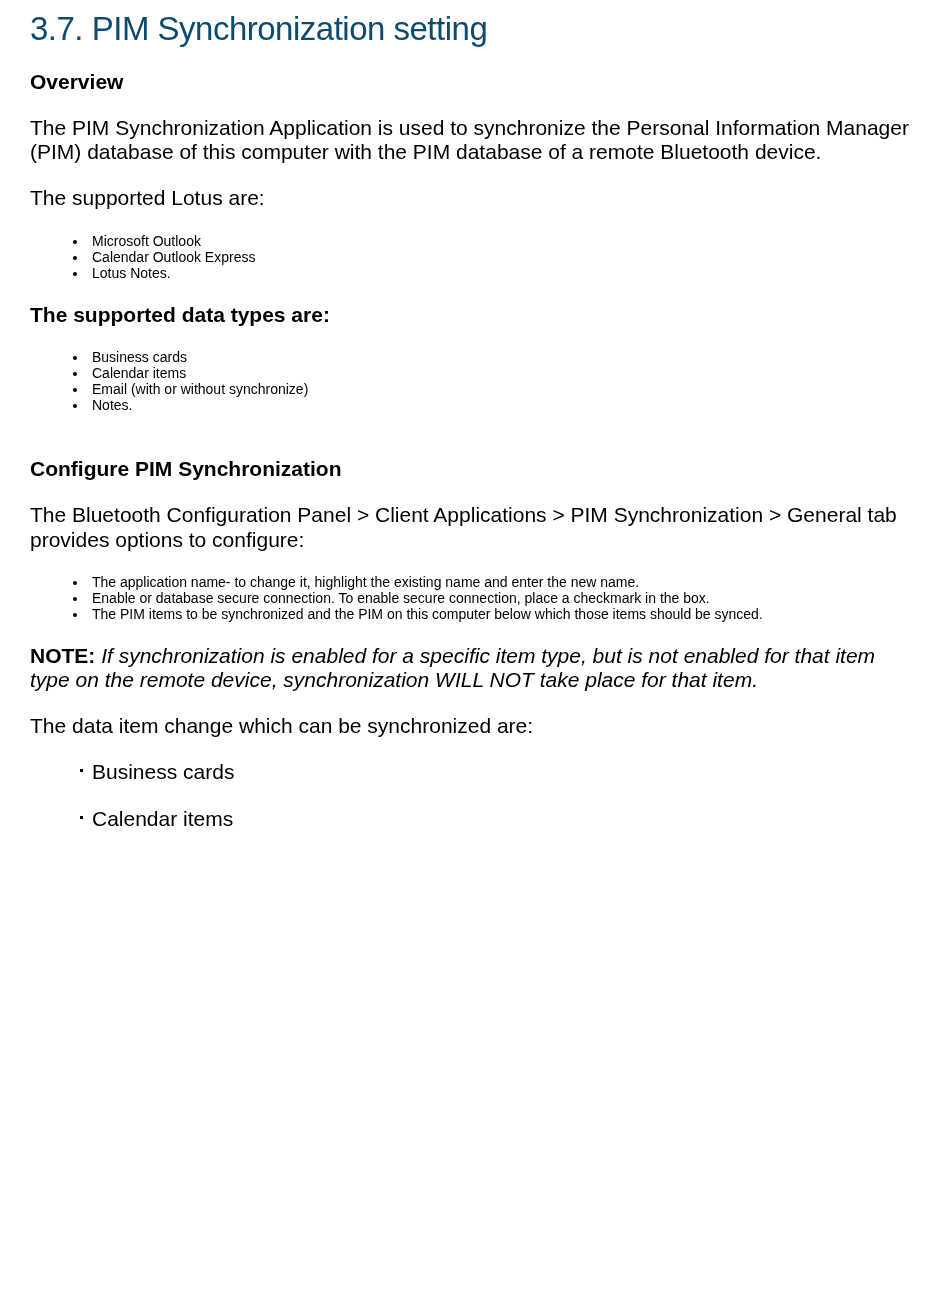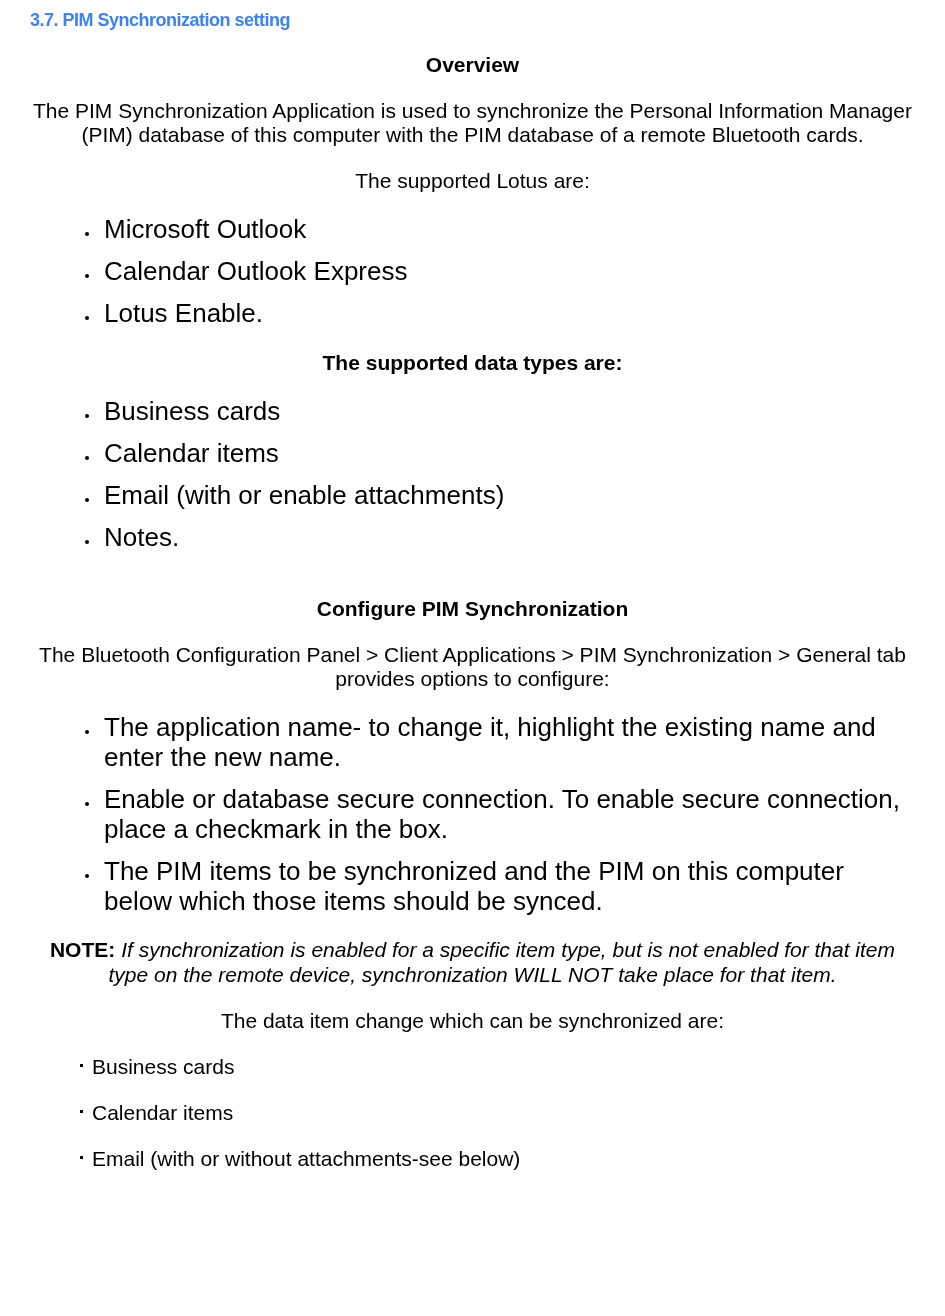--- a/index.html
+++ b/index.html
@@ -8,42 +8,41 @@
     line-height: 1.15;
     color: #000;
     background: #fff;
     margin: 0;
     padding: 10px 30px 30px 30px;
     width: 945px;
     box-sizing: border-box;
   }
   h1.section-title {
     font-family: Arial, Helvetica, sans-serif;
-    font-weight: 700;
-    font-size: 18px;
-    color: #3b82f6;
+    font-weight: 400;
+    font-size: 33px;
+    color: #0c4a6e;
     letter-spacing: -0.5px;
     margin: 0 0 22px 0;
     font-stretch: condensed;
   }
   .bold {
     font-weight: bold;
   }
   p {
     margin: 0 0 22px 0;
-    text-align: center;
   }
   ul.bulleted {
     margin: 0 0 22px 0;
     padding-left: 58px;
   }
   ul.bulleted li {
     list-style-type: disc;
-    font-size: 26px;
-    margin: 12px;
+    font-size: 14px;
+    margin: 0;
     padding-left: 4px;
   }
   ul.bulleted li::marker {
     font-size: 14px;
   }
   .note-italic {
     font-style: italic;
   }
   .mini-list {
     margin: 0;
@@ -67,36 +66,36 @@
     height: 22px;
   }
 </style>
 </head>
 <body>
 
 <h1 class="section-title">3.7. PIM Synchronization setting</h1>
 
 <p class="bold">Overview</p>
 
-<p>The PIM Synchronization Application is used to synchronize the Personal Information Manager (PIM) database of this computer with the PIM database of a remote Bluetooth cards.</p>
+<p>The PIM Synchronization Application is used to synchronize the Personal Information Manager (PIM) database of this computer with the PIM database of a remote Bluetooth device.</p>
 
 <p>The supported Lotus are:</p>
 
 <ul class="bulleted">
   <li>Microsoft Outlook</li>
   <li>Calendar Outlook Express</li>
-  <li>Lotus Enable.</li>
+  <li>Lotus Notes.</li>
 </ul>
 
 <p class="bold">The supported data types are:</p>
 
 <ul class="bulleted">
   <li>Business cards</li>
   <li>Calendar items</li>
-  <li>Email (with or enable attachments)</li>
+  <li>Email (with or without synchronize)</li>
   <li>Notes.</li>
 </ul>
 
 <div class="spacer"></div>
 
 <p class="bold">Configure PIM Synchronization</p>
 
 <p>The Bluetooth Configuration Panel &gt; Client Applications &gt; PIM Synchronization &gt; General tab provides options to configure:</p>
 
 <ul class="bulleted">
@@ -109,14 +108,13 @@
   <span class="bold">NOTE:</span>
   <span> </span>
   <span class="note-italic">If synchronization is enabled for a specific item type, but is not enabled for that item type on the remote device, synchronization WILL NOT take place for that item.</span>
 </p>
 
 <p>The data item change which can be synchronized are:</p>
 
 <div class="mini-list">
   <div class="row">Business cards</div>
   <div class="row">Calendar items</div>
-  <div class="row">Email (with or without attachments-see below)</div>
 </div>
 
 </body></html>

